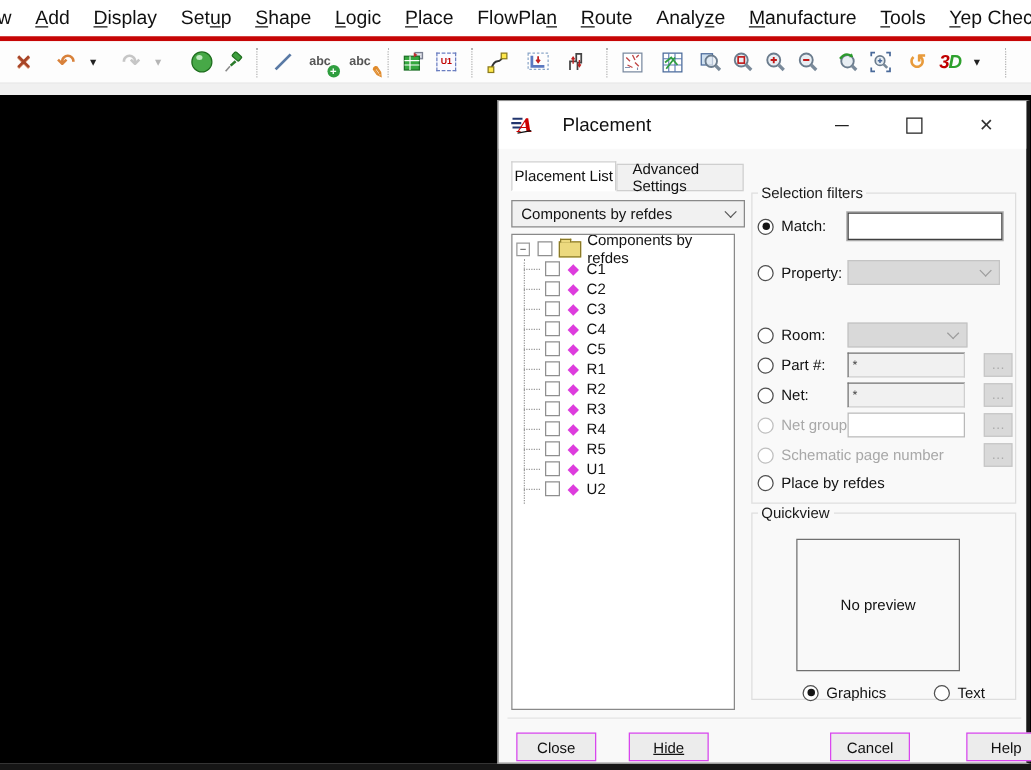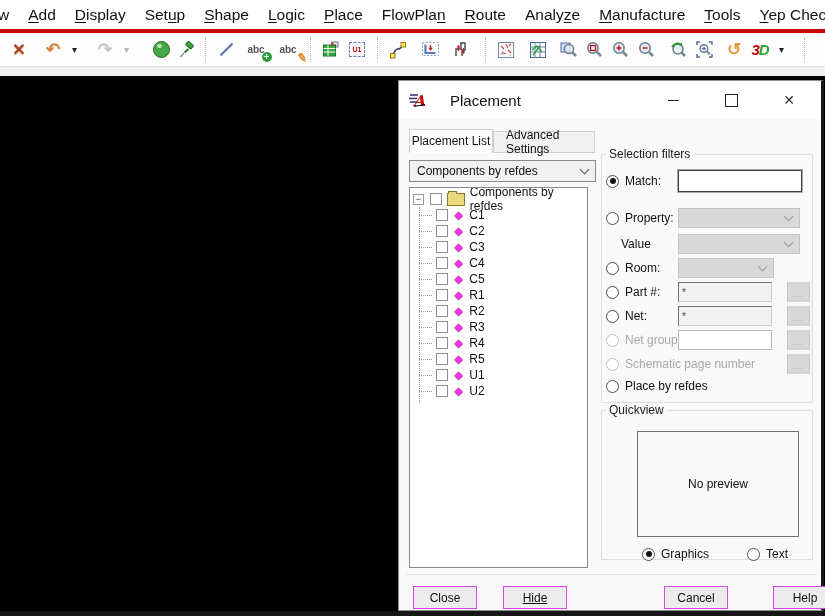--- a/index.html
+++ b/index.html
@@ -97,21 +97,21 @@
                font-family:inherit;font-size:12px;padding:0 4px;}
   .dsel{width:122px;height:20px;background:#d9d9d9;border:1px solid #c4c4c4;display:flex;align-items:center;
         justify-content:flex-end;padding-right:7px;}
   .dsel.narrow{width:96px;}
   .finput{width:94px;height:20px;background:#f1f1f1;border-style:solid;border-width:1px;
           border-color:#737373 #cfcfcf #cfcfcf #737373;font-family:inherit;font-size:10px;color:#444;padding:0 3px;}
   .finput.white{background:#fff;border-color:#b9b9b9;}
   .dots{position:absolute;left:185px;top:50%;transform:translateY(-50%);width:23px;height:19px;box-sizing:border-box;
         background:#d9d9d9;border:1px solid #c7c7c7;color:#ababab;display:flex;align-items:center;justify-content:center;font-size:11px;}
 
-  .preview{position:absolute;left:35px;top:14px;width:162px;height:106px;box-sizing:border-box;border:1px solid #707070;
+  .preview{position:absolute;left:35px;top:14px;width:131px;height:106px;box-sizing:border-box;border:1px solid #707070;
            background:#f9f9f9;display:flex;align-items:center;justify-content:center;}
   .qrow{position:absolute;top:129px;height:16px;display:flex;align-items:center;}
   .qg{left:36px;} .qt{left:141px;}
 
   .dlg-sep{position:absolute;left:7px;top:493px;width:411px;border-top:1px solid #e3e3e3;}
   .btn{position:absolute;top:505px;width:64px;height:23px;box-sizing:border-box;background:#ececec;
        border:1px solid #d946ef;display:flex;align-items:center;justify-content:center;font-size:12px;}
   .b-close{left:14px;} .b-hide{left:104px;text-decoration:underline;} .b-cancel{left:265px;} .b-help{left:354px;margin-left:20px;}
 </style>
 </head>
@@ -410,26 +410,20 @@
             <span class="chev dim"></span>
           </span>
       </div>
 
       <div class="frow" style="top:8px;height:24px">
         <span class="radio on"></span>
         <span class="flabel">Match:</span>
         <input class="fctl match-input" value="" style="">
       </div>
 
-      <div class="frow" style="top:72px">
-        <span class="flabel" style="margin-left:19px">Value</span>
-        <span class="fctl dsel">
-            <span class="chev dim"></span>
-          </span>
-      </div>
 
       <div class="frow" style="top:96px">
         <span class="radio"></span>
         <span class="flabel">Room:</span>
         <span class="fctl dsel narrow">
             <span class="chev dim"></span>
           </span>
       </div>
 
       <div class="frow" style="top:120px">

